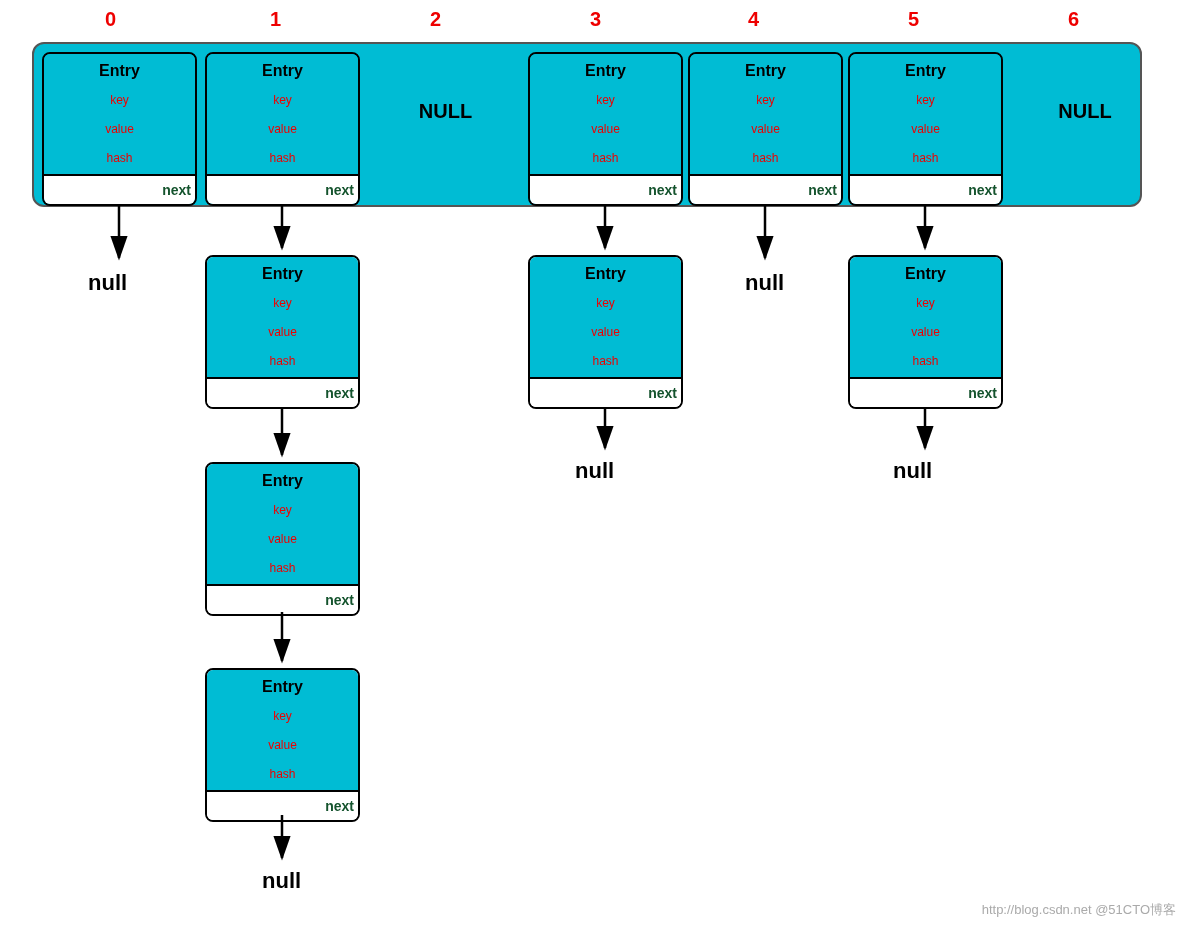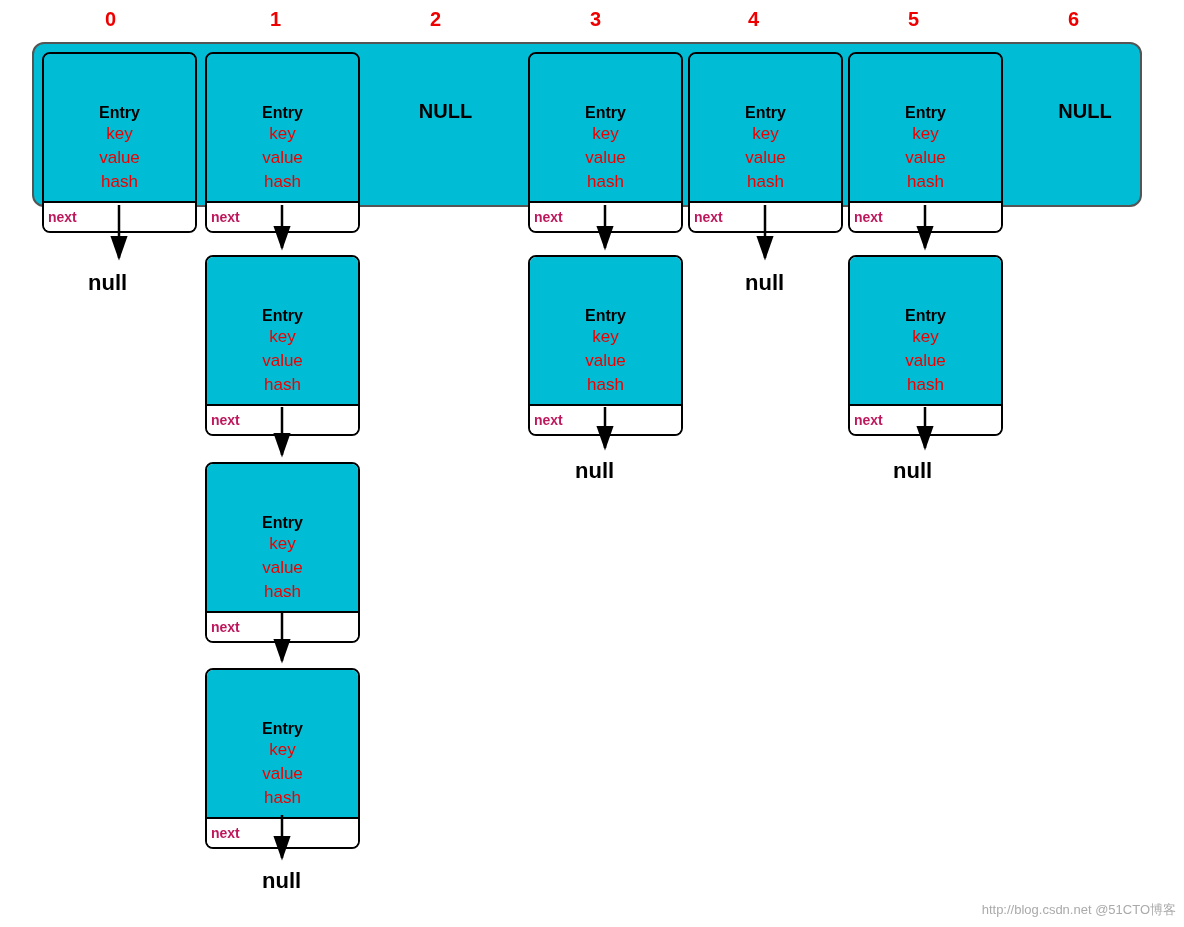--- a/index.html
+++ b/index.html
@@ -36,37 +36,37 @@
     .entry-top {
       background: #00bcd4;
       text-align: center;
       padding: 8px 4px;
     }
 
     .entry-top .entry-title {
       color: #000;
       font-size: 16px;
       font-weight: bold;
-      margin-top: 42px;
     }
 
     .entry-top .entry-field {
       color: #e00;
-      font-size: 17px;
+      font-size: 12px;
       line-height: 1.4;
+      margin-top: 12px;
     }
 
     .entry-bottom {
       background: #fff;
       border-top: 2px solid #000;
-      text-align: left;
+      text-align: right;
       padding: 6px 4px;
       font-size: 14px;
       font-weight: bold;
-      color: #be185d;
+      color: #14532d;
     }
 
     .null-cell {
       position: absolute;
       font-size: 20px;
       font-weight: bold;
       color: #000;
       text-align: center;
     }
 

